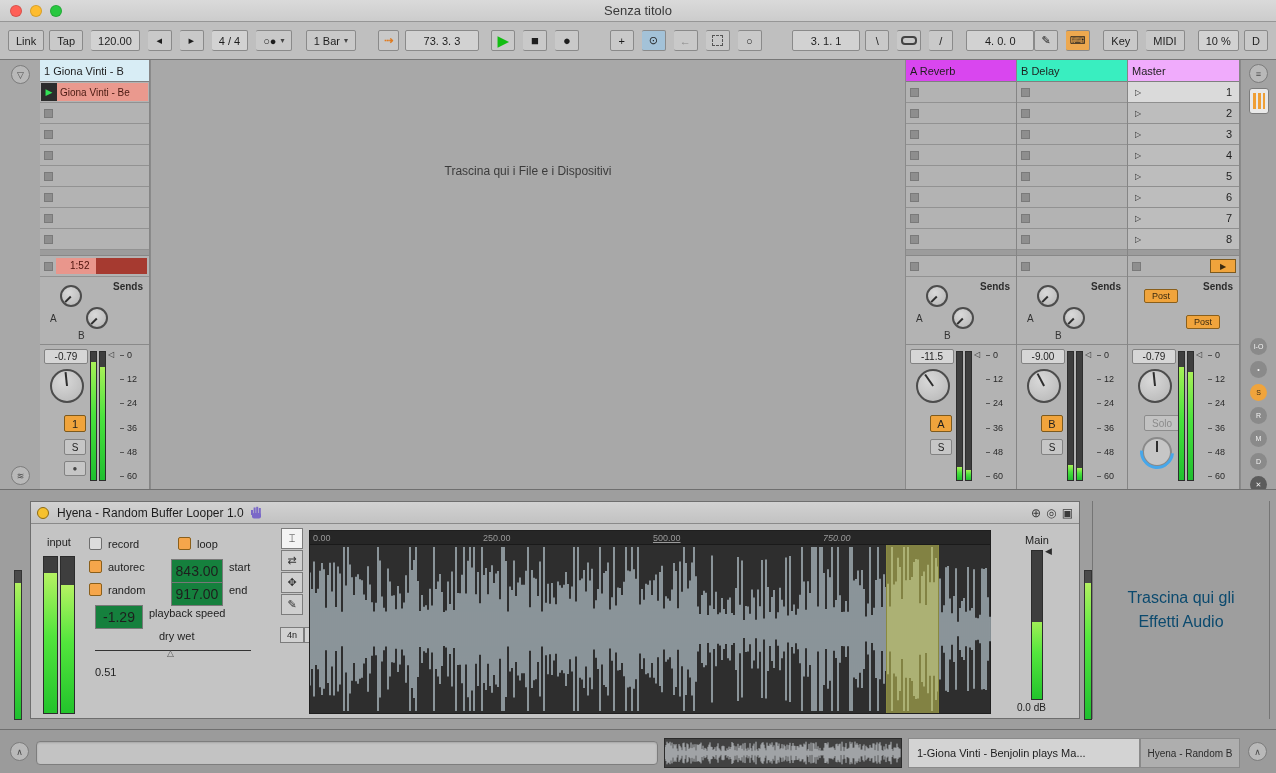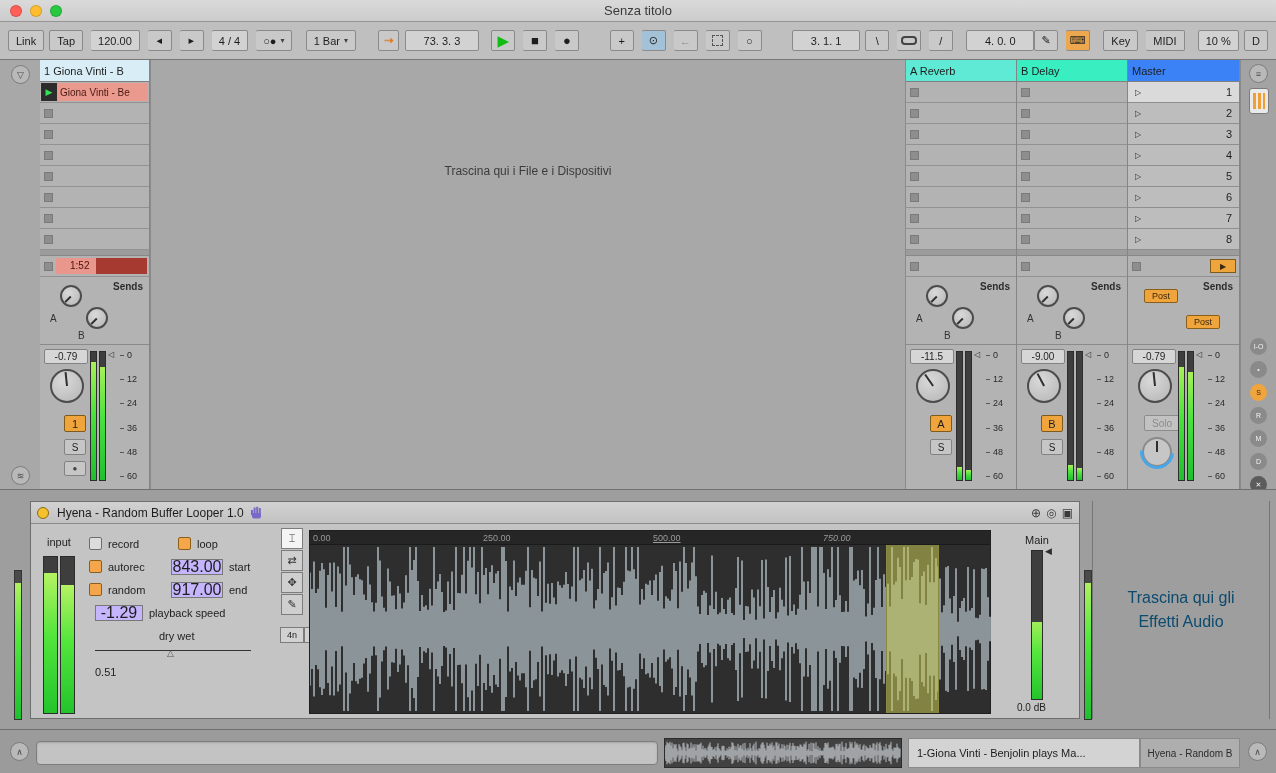--- a/index.html
+++ b/index.html
@@ -95,21 +95,21 @@
 .dname{font-size:12px;color:#1c1c1c}
 .hand{margin-left:6px}
 .dtright{margin-left:auto;display:flex;gap:5px}
 .dico{font-size:12px;color:#3a3a3a}
 .dbody{position:absolute;left:0;top:22px;width:100%;height:196px}
 .lbl{position:absolute;font-size:11px;color:#222;white-space:nowrap}
 .vmeter{position:absolute;width:15px;background:#3e3e3e;border:1px solid #2c2c2c}
 .vfill{position:absolute;left:0;right:0;bottom:0;background:linear-gradient(to top,#23c42c,#52e53c 55%,#b5f262)}
 .chk{position:absolute;width:13px;height:13px;background:#dcdcdc;border:1px solid #6e6e6e;border-radius:2px}
 .chk.on{background:#f5a64b;border-color:#8a5f1b}
-.numbox{position:absolute;height:16px;background:#c4b5fd;border:1px solid #787878;font-size:16px;display:flex;align-items:center;justify-content:center}
+.numbox{position:absolute;height:24px;background:#15803d;border:1px solid #787878;font-size:14px;display:flex;align-items:center;justify-content:center}
 .hslider{position:absolute;border-top:1px solid #333;height:12px}
 .hslider .handle{position:absolute;top:-3px;font-size:9px;color:#555}
 .tool{position:absolute;left:250px;width:22px;height:21px;background:#cfcfcf;border:1px solid #7c7c7c;display:flex;align-items:center;justify-content:center;font-size:11px;color:#333}
 .tool.sel{background:#f4f4f4}
 .gridcol{position:absolute;left:249px;top:103px;display:flex;flex-direction:row}
 .gridbtn{width:24px;height:16px;margin-bottom:2px;background:#d2d2d2;border:1px solid #7c7c7c;font-size:9px;display:flex;align-items:center;justify-content:center;color:#222}
 .gridbtn.active{background:#f0a43c;border-color:#8a5f1b}
 .wave{position:absolute;left:278px;top:6px;width:682px;height:184px;background:#2e2e2e;border:1px solid #1f1f1f}
 .ruler{position:absolute;left:0;top:0;width:100%;height:14px;background:#262626;border-bottom:1px solid #1a1a1a}
 .ruler span{position:absolute;top:2px;font-size:9px;color:#9a9a9a;padding-left:3px}
@@ -317,21 +317,21 @@
           <div class="tick">60</div>
         </div>
     </div>
   </div>
 
   <div class="dropmain">
     <span>Trascina qui i File e i Dispositivi</span>
   </div>
 
   <div class="strip" style="left:906px;width:111px">
-    <div class="hdr" style="background:#5eead4">A Reverb</div>
+    <div class="hdr" style="background:#d946ef">A Reverb</div>
     <div class="slot" style="top:22px">
         <div class="stopbox"></div>
       </div>
     <div class="slot" style="top:43px">
         <div class="stopbox"></div>
       </div>
     <div class="slot" style="top:64px">
         <div class="stopbox"></div>
       </div>
     <div class="slot" style="top:85px">
@@ -449,21 +449,21 @@
           <div class="tick">12</div>
           <div class="tick">24</div>
           <div class="tick">36</div>
           <div class="tick">48</div>
           <div class="tick">60</div>
         </div>
     </div>
   </div>
 
   <div class="strip" style="left:1128px;width:112px">
-    <div class="hdr" style="background:#3b82f6">Master</div>
+    <div class="hdr" style="background:#f0abfc">Master</div>
     <div class="scenes">
         <div class="scenerow sel">
           <span class="sp">▷</span>
           <span class="sn">1</span>
         </div>
         <div class="scenerow">
           <span class="sp">▷</span>
           <span class="sn">2</span>
         </div>
         <div class="scenerow">

